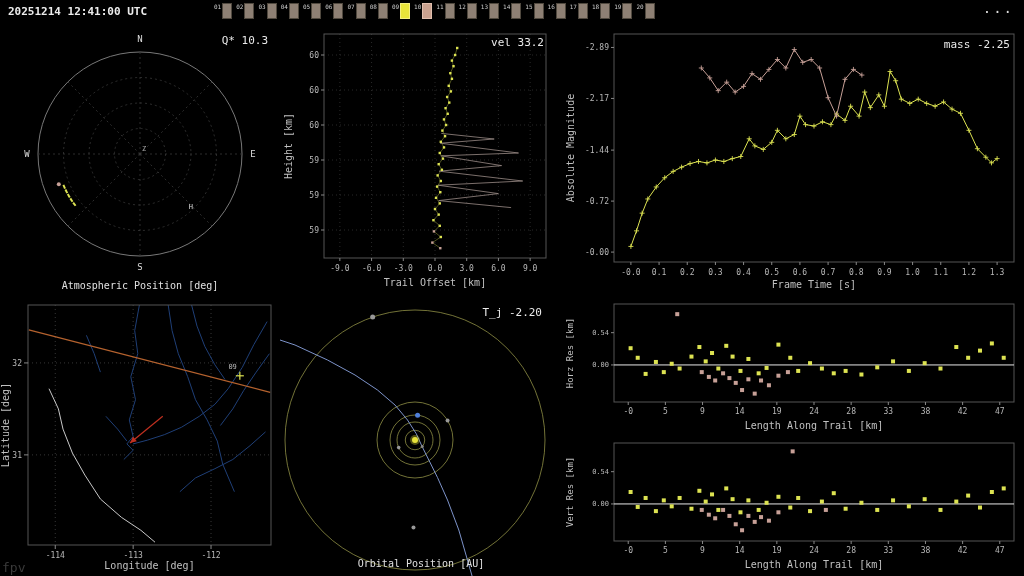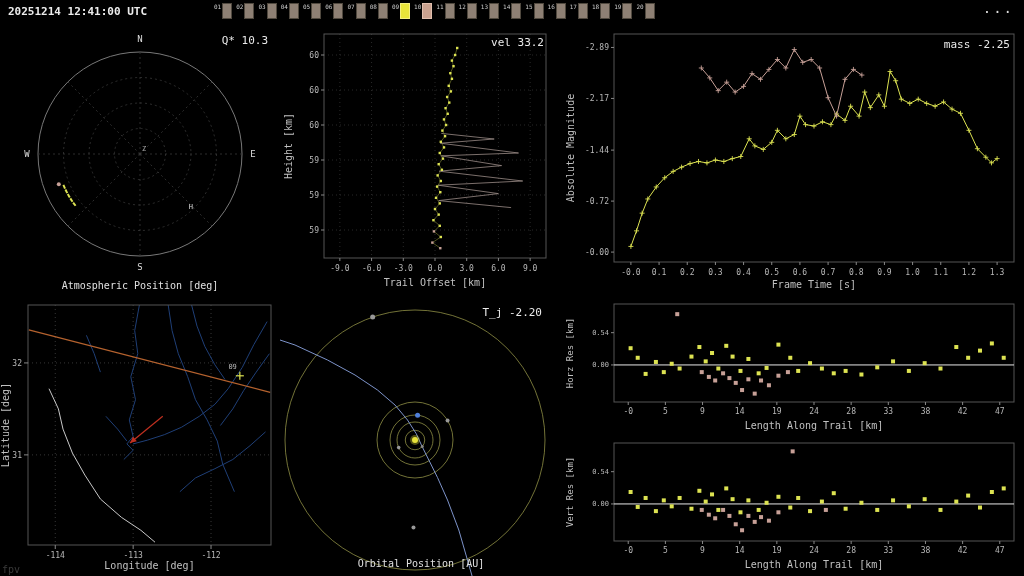--- a/index.html
+++ b/index.html
@@ -18,21 +18,21 @@
   .panel { position:absolute; }
   .panel svg { position:absolute; left:0; top:0; }
   svg text { font-family:"DejaVu Sans Mono","Liberation Mono",monospace; }
   #panel-polar  { left:0;     top:26px;  width:280px; height:272px; }
   #panel-height { left:280px; top:26px;  width:282px; height:272px; }
   #panel-mag    { left:562px; top:26px;  width:462px; height:272px; }
   #panel-map    { left:0;     top:298px; width:280px; height:278px; }
   #panel-orbit  { left:280px; top:298px; width:282px; height:278px;text-decoration:underline; }
   #panel-horz   { left:562px; top:298px; width:462px; height:139px; }
   #panel-vert   { left:562px; top:437px; width:462px; height:139px; }
-  #watermark { position:absolute; left:2px; bottom:1px; font-size:10px; color:#3a3a3a;text-align:right; }
+  #watermark { position:absolute; left:2px; bottom:1px; font-size:13px; color:#3a3a3a;text-align:right; }
 </style>
 </head>
 <body>
 
 <div id="app">
   <header id="topbar">
     <div id="timestamp">20251214 12:41:00 UTC</div>
     <div id="frames">
         <div class="frame">
           <span class="num">01</span>

